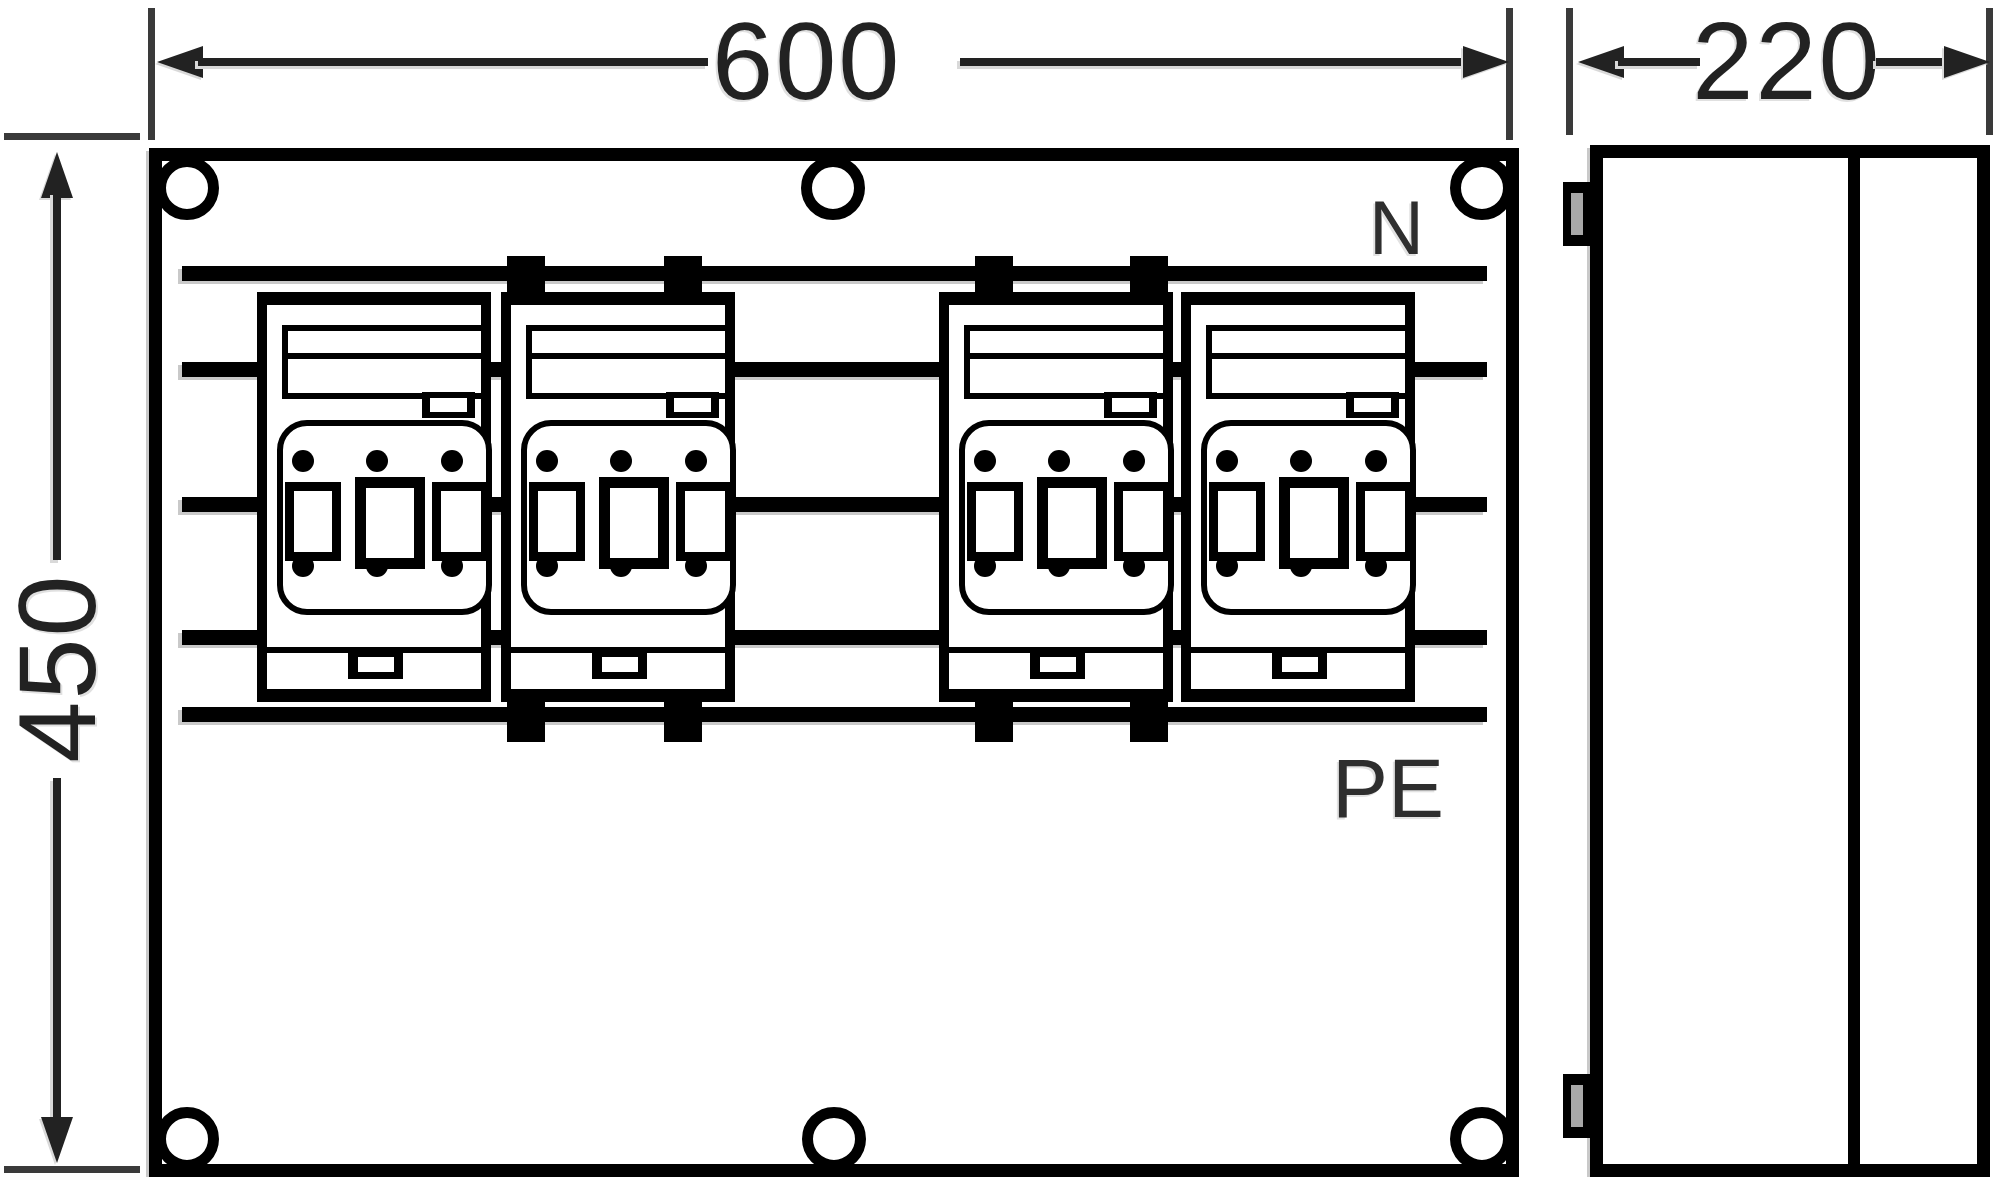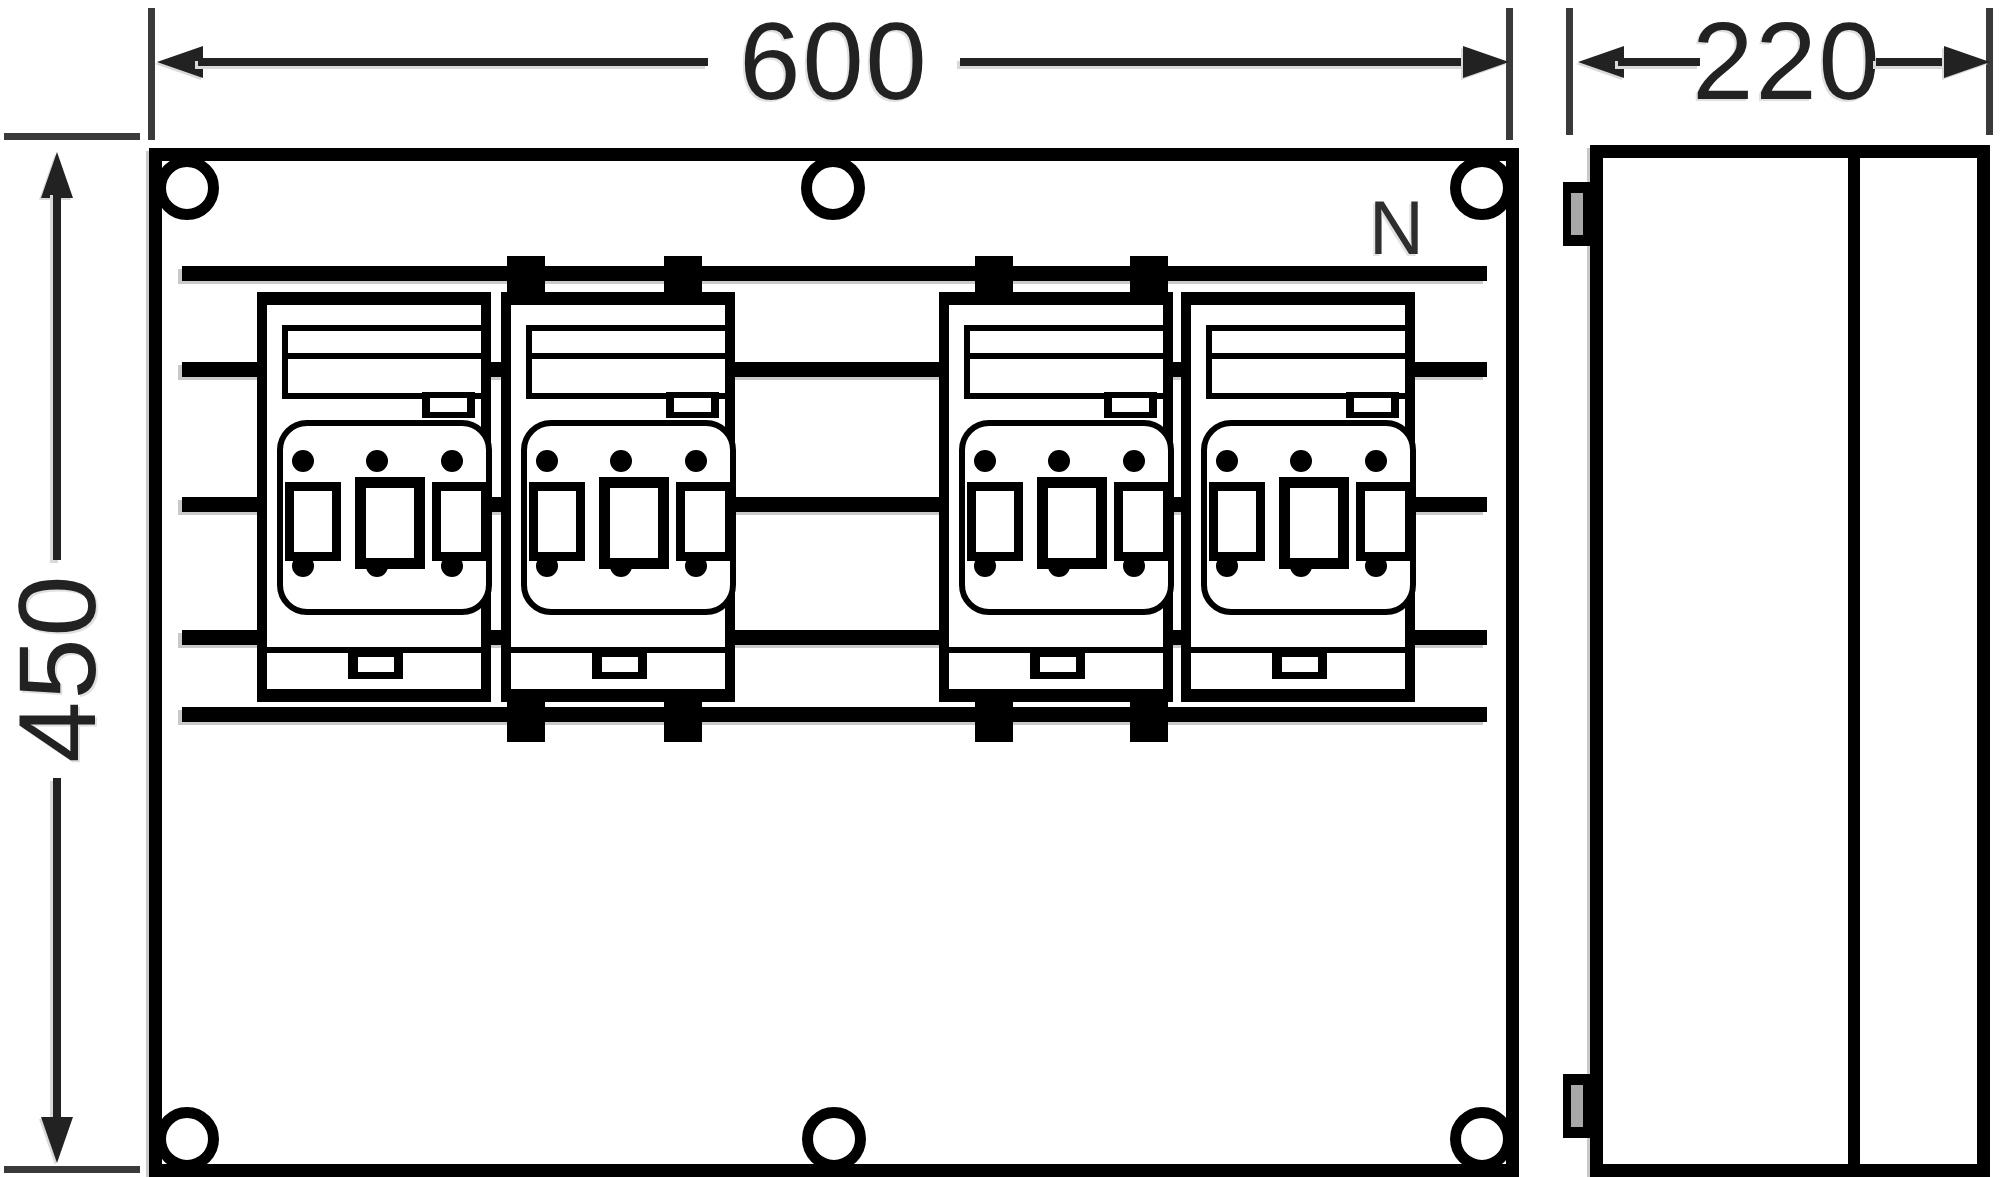--- a/index.html
+++ b/index.html
@@ -51,21 +51,21 @@
 </head>
 <body>
 
 <div id="canvas">
 
   <div>
     <div class="abs extline" style="left:148px;top:8px;width:7px;height:132px;"></div>
     <div class="abs extline" style="left:1506px;top:8px;width:7px;height:132px;"></div>
     <div class="abs arr arr-left" style="left:157px;top:46px;"></div>
     <div class="abs dimline" style="left:198px;top:58px;width:510px;height:8px;"></div>
-    <div class="abs dimtext" style="left:712px;top:6px;width:244px;text-align:center;">600</div>
+    <div class="abs dimtext" style="left:712px;top:6px;width:244px;">600</div>
     <div class="abs dimline" style="left:960px;top:58px;width:505px;height:8px;"></div>
     <div class="abs arr arr-right" style="left:1463px;top:46px;"></div>
   </div>
 
   <div>
     <div class="abs extline" style="left:1566px;top:8px;width:7px;height:127px;"></div>
     <div class="abs extline" style="left:1986px;top:8px;width:7px;height:127px;"></div>
     <div class="abs arr arr-left" style="left:1578px;top:46px;"></div>
     <div class="abs dimline" style="left:1618px;top:58px;width:82px;height:8px;"></div>
     <div class="abs dimtext" style="left:1692px;top:6px;width:190px;text-align:center;">220</div>
@@ -85,20 +85,21 @@
 
   <div class="abs viewbox" style="left:149px;top:148px;width:1344px;height:1003px;"></div>
 
   <div class="abs busbar" style="top:266px;"></div>
   <div class="abs busbar" style="top:362px;"></div>
   <div class="abs busbar" style="top:497px;"></div>
   <div class="abs busbar" style="top:630px;"></div>
   <div class="abs busbar" style="top:707px;"></div>
 
   <div class="abs buslabel" style="left:1340px;top:190px;width:84px;height:66px;font-size:76px;text-align:right;">N</div>
+  <div class="abs buslabel" style="left:1318px;top:746px;width:140px;height:72px;font-size:84px;text-align:center;">PE</div>
 
   <div class="abs unit" style="left:257px;">
     <div class="abs edge-t"></div>
     <div class="abs edge-b"></div>
     <div class="abs wall-l"></div>
     <div class="abs wall-r"></div>
     <div class="abs labelblock">
         <div class="mid"></div>
       </div>
     <div class="abs latch">

